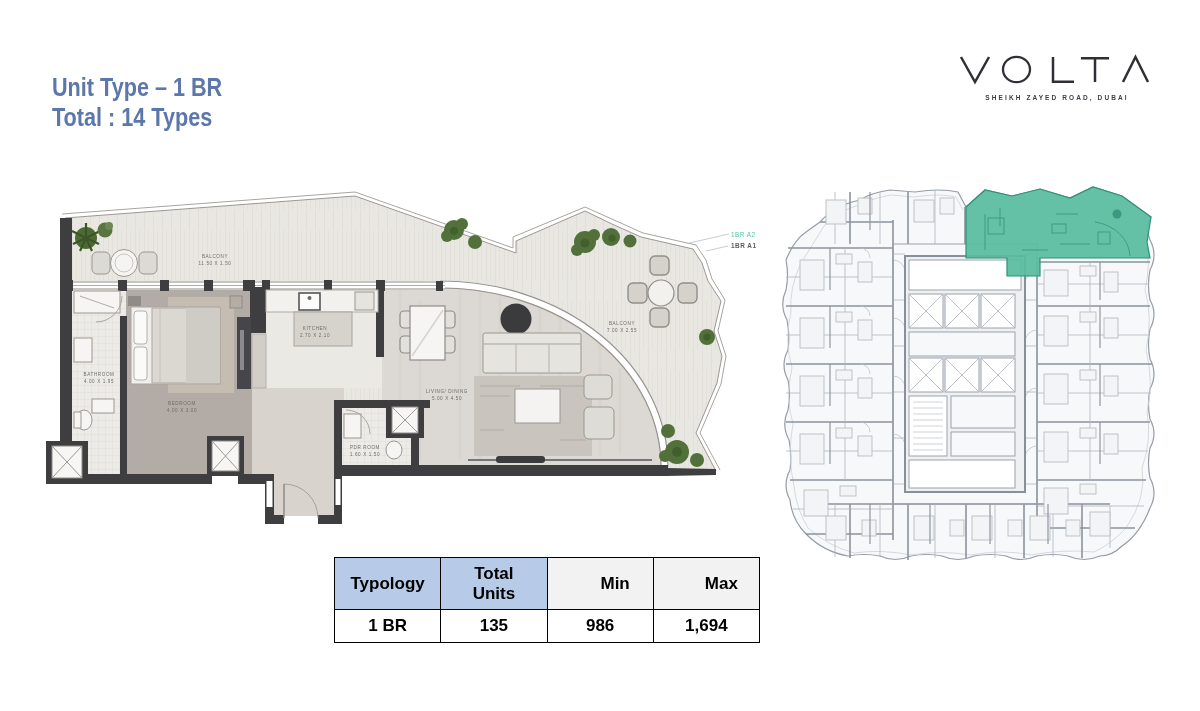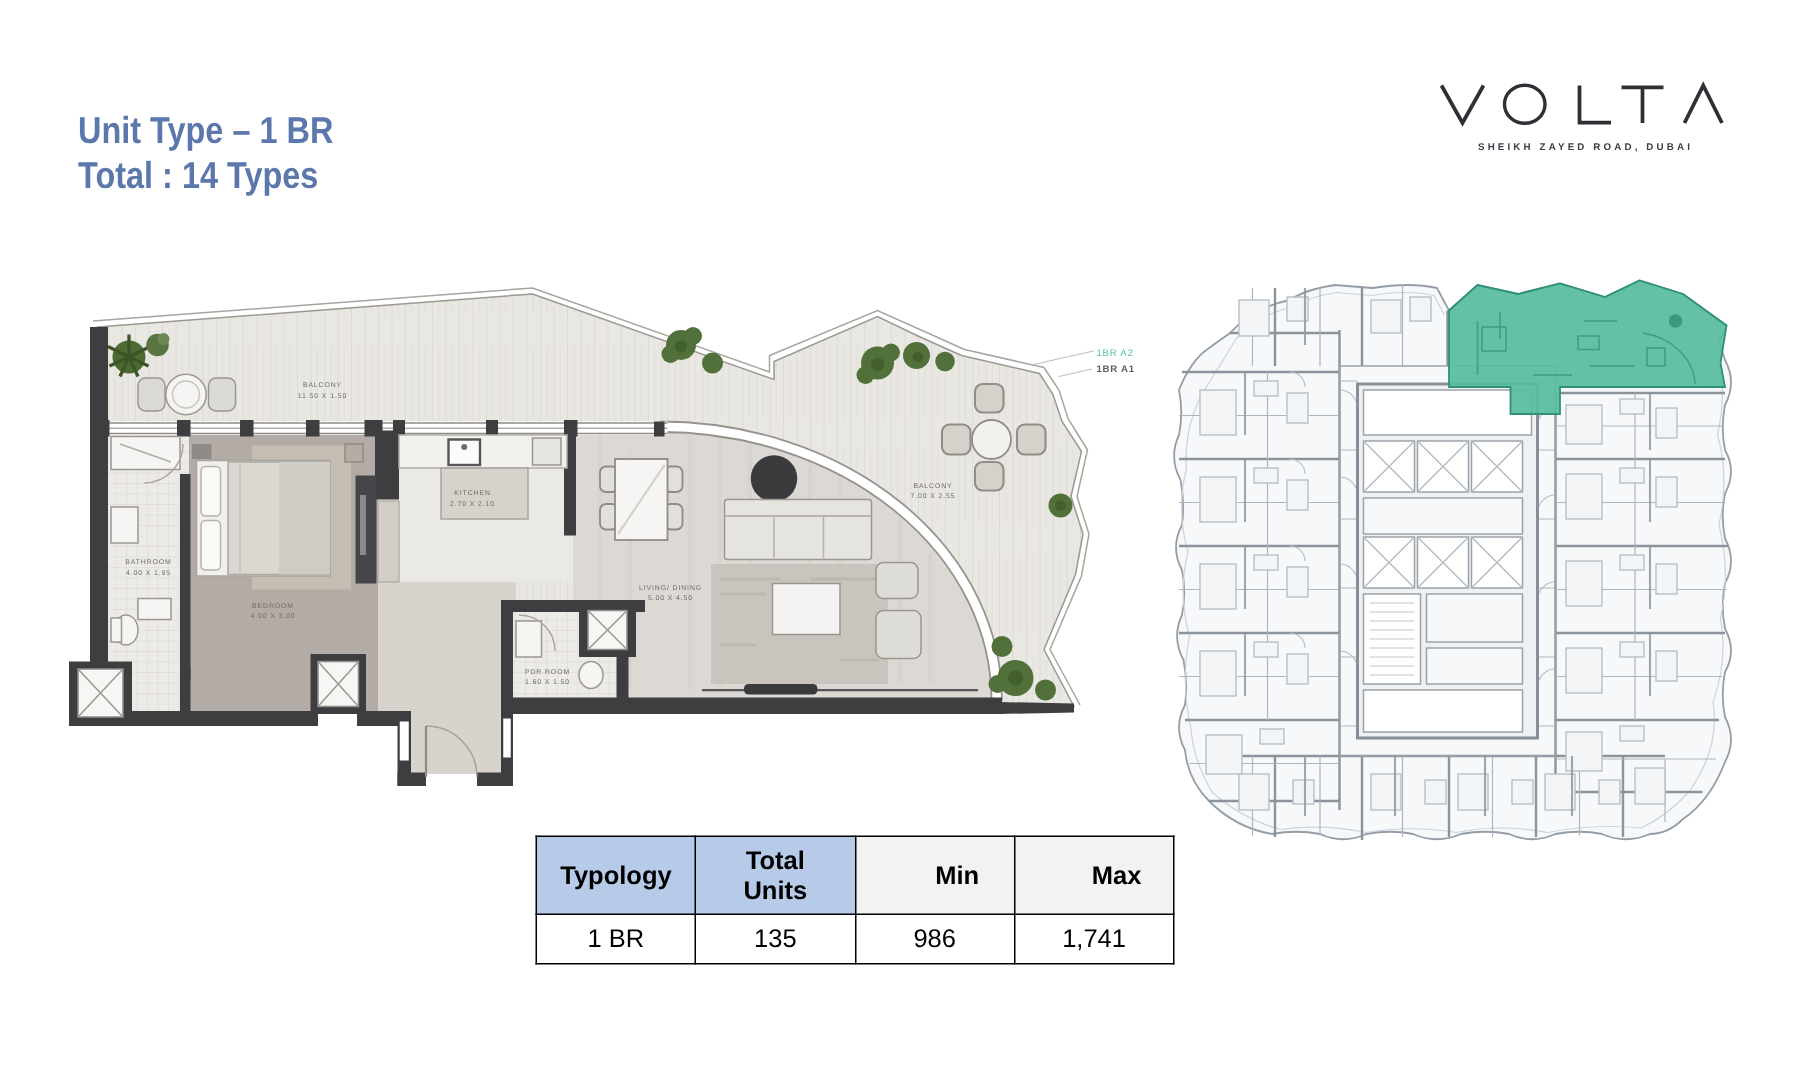--- a/index.html
+++ b/index.html
@@ -1,23 +1,23 @@
 <!DOCTYPE html>
 <html><head>
 <meta charset="utf-8">
 <style>
   html,body{margin:0;padding:0;}
   body{width:1200px;height:711px;position:relative;background:#ffffff;
        font-family:"Liberation Sans", sans-serif;overflow:hidden;}
   .title{position:absolute;left:52px;top:72px;color:#5b77ab;font-weight:bold;
          font-size:25px;line-height:30px;letter-spacing:0px;
          transform:scaleX(0.865);transform-origin:left top;white-space:nowrap;}
-  .tbl{position:absolute;left:357px;top:557px;width:426px;border-collapse:collapse;
+  .tbl{position:absolute;left:334px;top:557px;width:426px;border-collapse:collapse;
        table-layout:fixed;font-size:17px;color:#000;}
-  .tbl td{border:1.6px solid #000;text-align:center;vertical-align:middle;padding:0;}
+  .tbl td{border:1.6px solid #000;text-align:center;vertical-align:middle;padding:0;font-weight:bold;}
   .tbl .hd{font-weight:bold;height:51px;}
   .tbl .bl{background:#b7cbe8;}
   .tbl .gy{background:#f2f2f2;padding-left:30px;}
   .tbl .dr td{height:32px;background:#ffffff;}
 </style>
 </head>
 <body>
 
 <div class="title">Unit Type – 1 BR<br>Total : 14 Types</div>
 
@@ -445,16 +445,16 @@
       <tr class="hr">
     <td class="hd bl">Typology</td>
     <td class="hd bl">Total<br>Units</td>
     <td class="hd gy">Min</td>
     <td class="hd gy">Max</td>
   </tr>
   <tr class="dr">
     <td>1 BR</td>
         <td>135</td>
         <td>986</td>
-        <td>1,741</td>
+        <td>1,694</td>
   </tr>
 </tbody>
   </table>
 
 </body></html>

